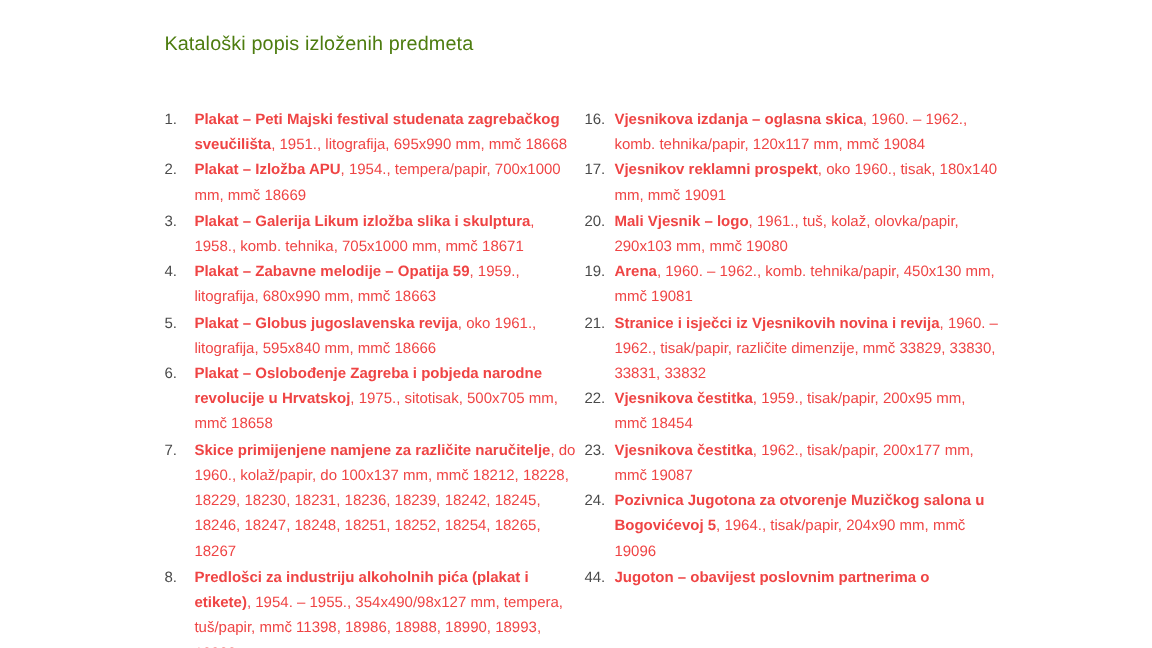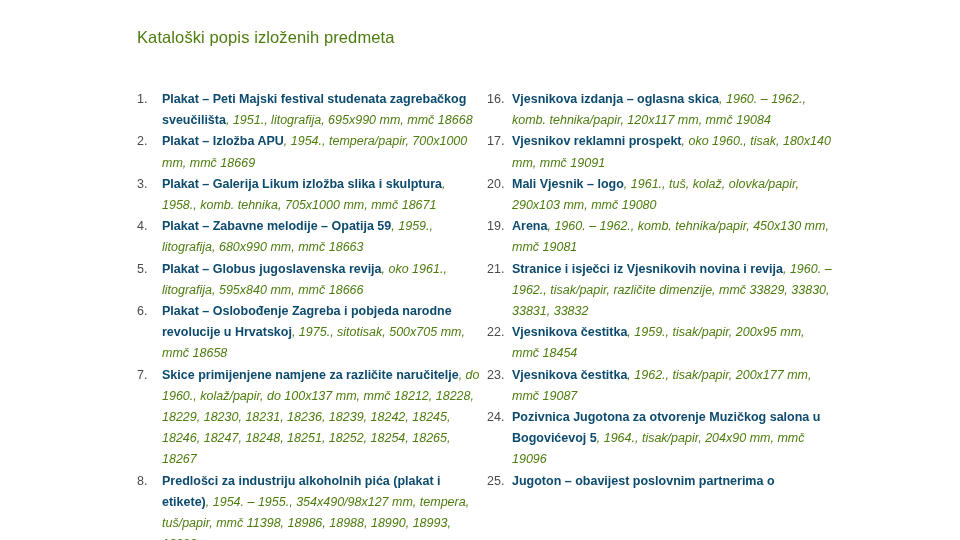--- a/index.html
+++ b/index.html
@@ -48,26 +48,25 @@
     flex: none;
     width: 25px;
     color: #4a4a4a;
   }
   .body {
     flex: 1;
     min-width: 0;
   }
   .t {
     font-weight: 700;
-    color: #0c4a6e;
+    color: #ef4444;
   }
   .d {
     font-weight: 400;
-    color: #4d7c0f;
-    font-style: italic;
+    color: #ef4444;
   }
 </style>
 </head>
 <body>
 
 <div class="page">
   <h1 class="page-title">Kataloški popis izloženih predmeta</h1>
   <div class="columns">
     <div class="col" id="col-left">
   <div class="item">
@@ -146,18 +145,18 @@
     <span class="num">23.</span>
     <span class="body"><span class="t">Vjesnikova čestitka</span><span class="d">, 1962., tisak/papir, 200x177 mm, mmč 19087</span></span>
   </div>
 
   <div class="item">
     <span class="num">24.</span>
     <span class="body"><span class="t">Pozivnica Jugotona za otvorenje Muzičkog salona u Bogovićevoj 5</span><span class="d">, 1964., tisak/papir, 204x90 mm, mmč 19096</span></span>
   </div>
 
   <div class="item">
-    <span class="num">25.</span>
+    <span class="num">44.</span>
     <span class="body"><span class="t">Jugoton – obavijest poslovnim partnerima o</span><span class="d"></span></span>
   </div>
 </div>
   </div>
 </div>
 
 </body></html>

